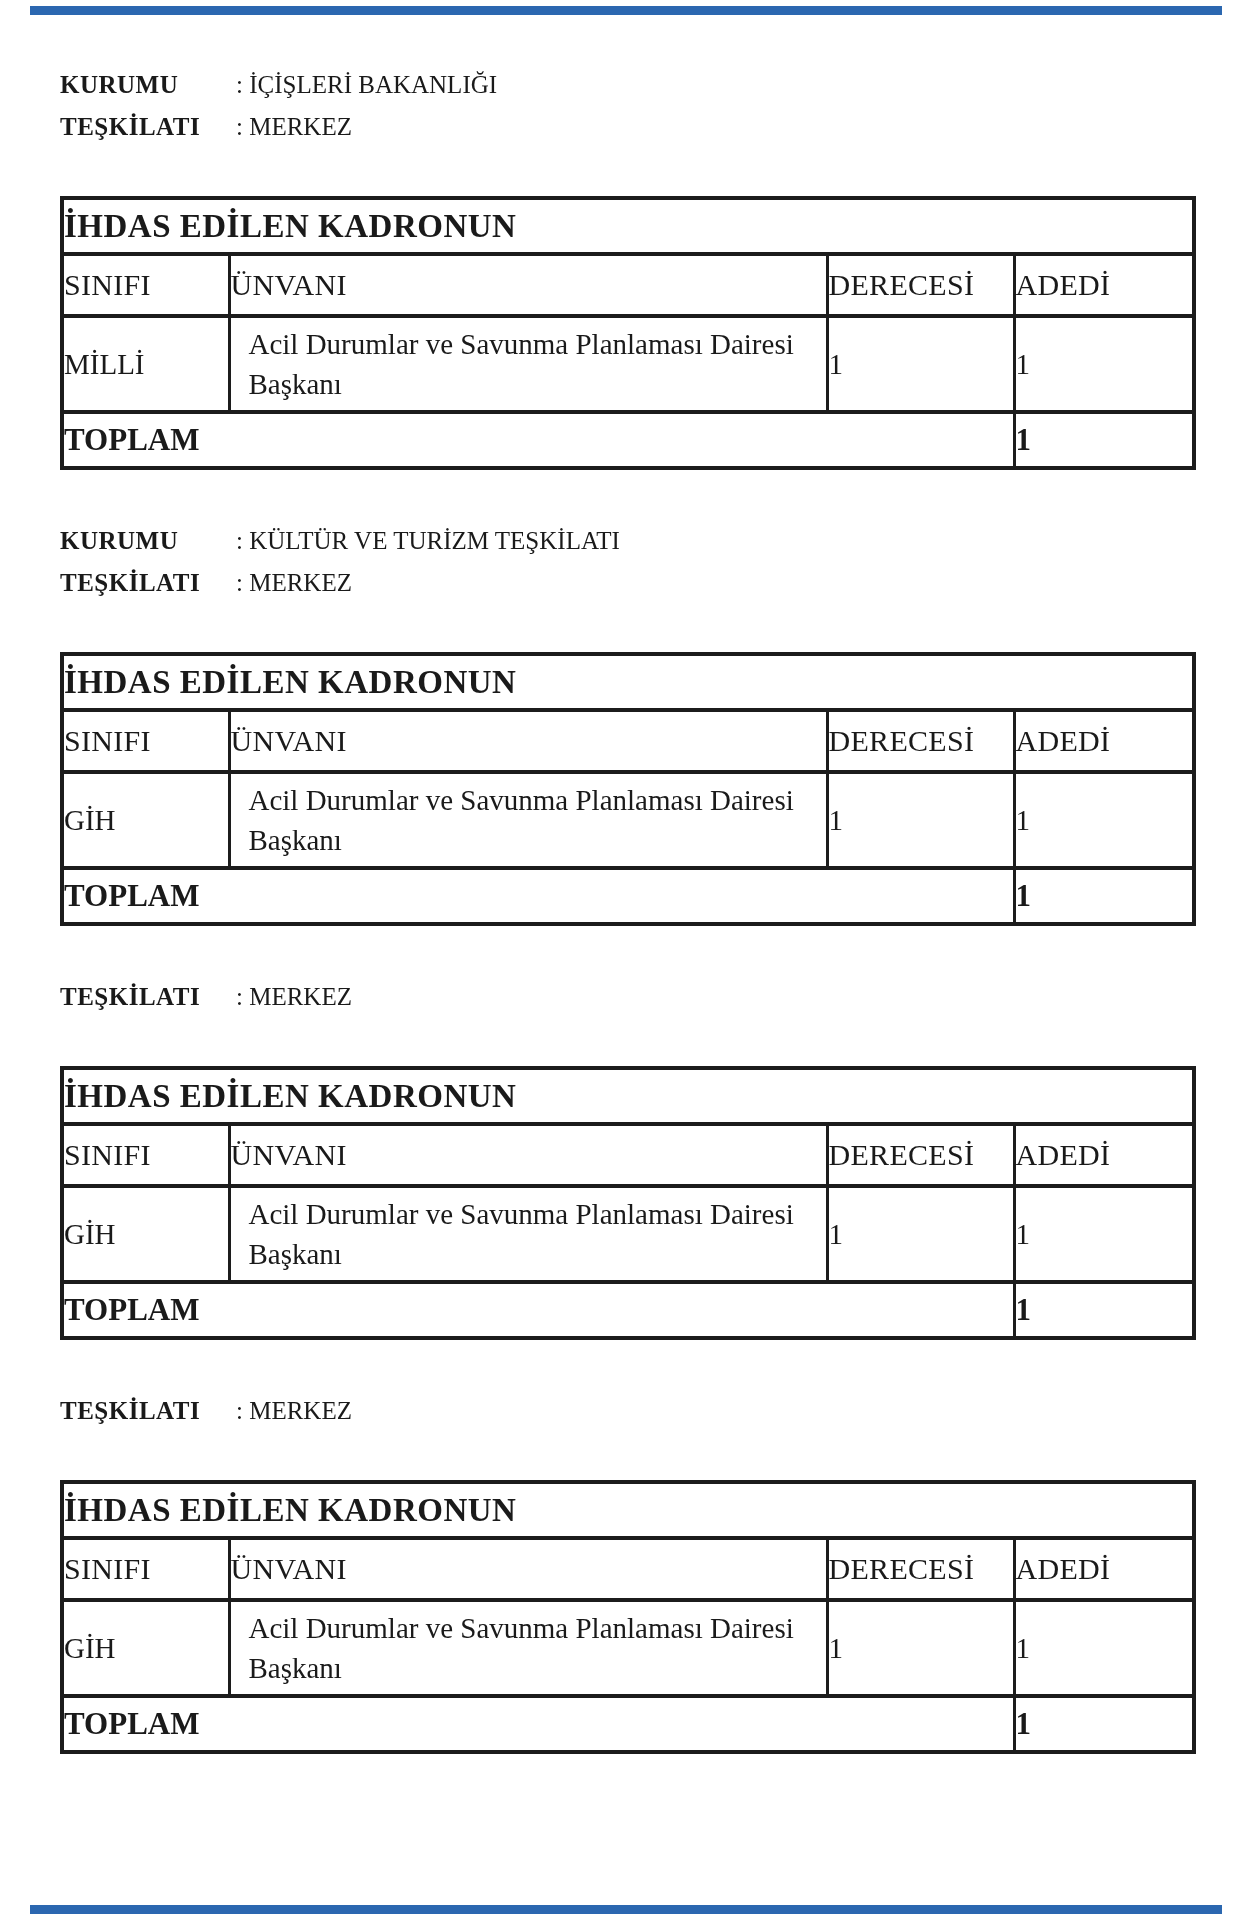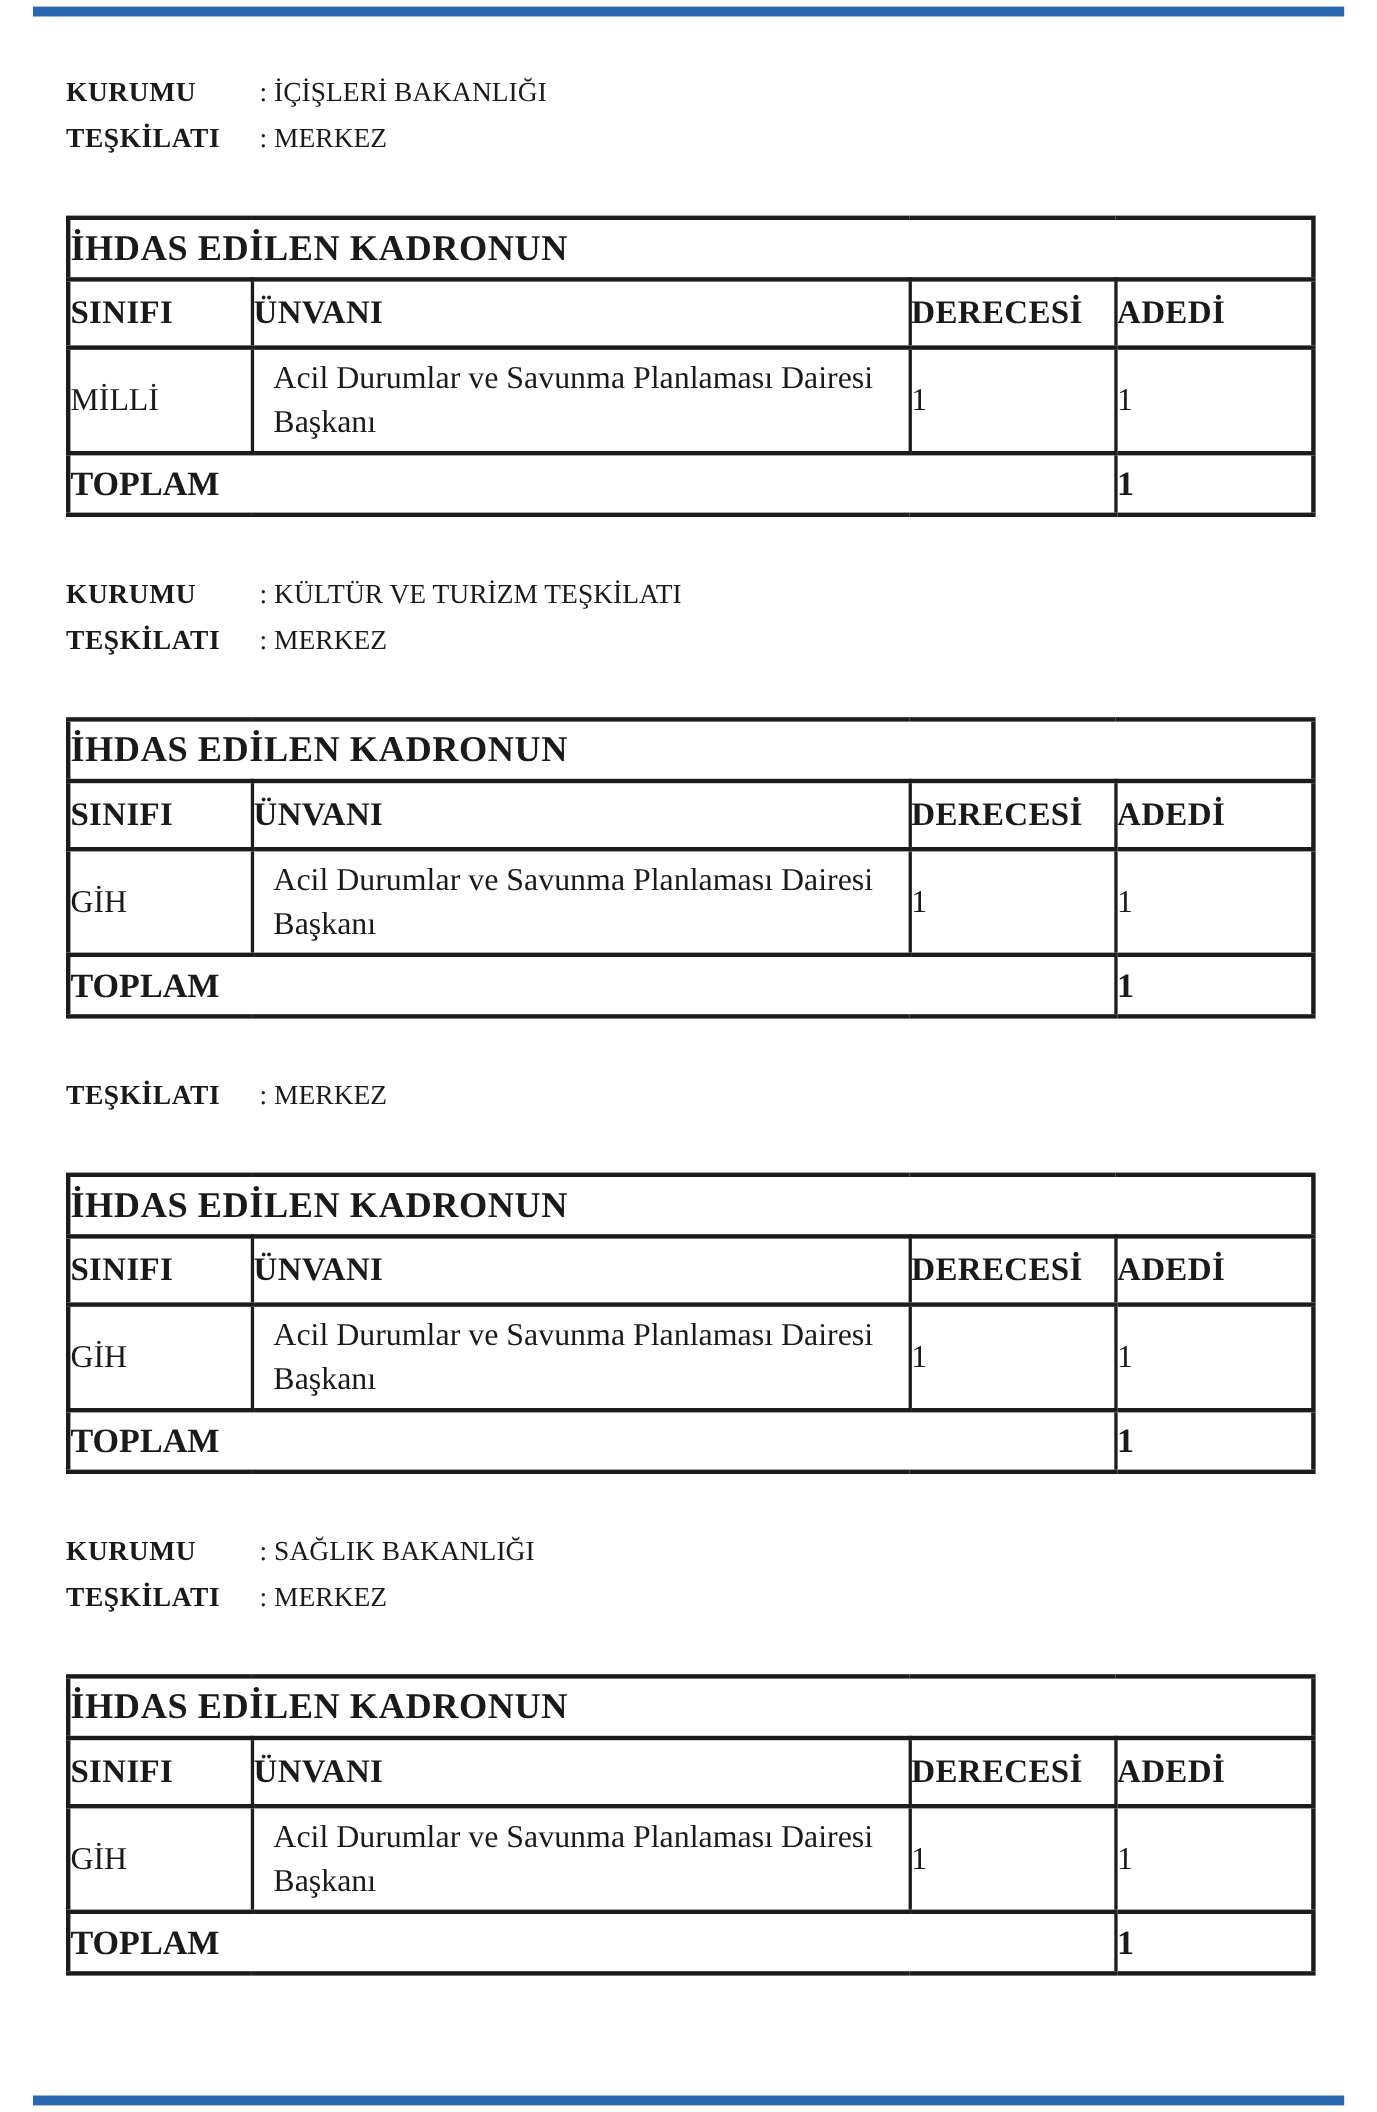--- a/index.html
+++ b/index.html
@@ -28,21 +28,21 @@
   .ktable col.c2 { width:598px; }
   .ktable col.c3 { width:187px; }
   .ktable col.c4 { width:180px; }
   .ktable th, .ktable td {
     border:3px solid #1c1c1c;
     border-top-width:4px; border-bottom-width:4px;
     text-align:left; vertical-align:middle; padding:0;
     overflow:hidden;
   }
   .title-row th { height:52px; font-size:33px; font-weight:bold; letter-spacing:0.5px; }
-  .head-row th { height:58px; font-size:30px; font-weight:bold; letter-spacing:0.3px; }
+  .head-row th { height:58px; font-size:30px; font-weight:normal; letter-spacing:0.3px; }
   .data-row td { height:92px; font-size:29px; font-weight:normal; }
   .c-unvani { text-align:right; }
   .unvan { padding-left:18px; padding-right:2px; line-height:40px; max-width:575px; }
   .total-row td { height:52px; font-size:31px; font-weight:bold; }
 </style>
 </head>
 <body>
 
 <div class="page-rule top"></div>
 
@@ -167,23 +167,20 @@
         <td colspan="3">TOPLAM</td>
         <td>1</td>
       </tr>
     </tbody>
       </table>
   </section>
 
   <section class="sec">
     <div class="hdr">
       <div class="hline">
-        <span class="hl">KURUMU</span><span class="hv">: SAĞLIK BAKANLIĞI</span>
-      </div>
-      <div class="hline">
         <span class="hl">TEŞKİLATI</span><span class="hv">: MERKEZ</span>
       </div>
     </div>
     <table class="ktable">
       <colgroup>
           <col class="c1">
           <col class="c2">
           <col class="c3">
           <col class="c4">
         </colgroup>

